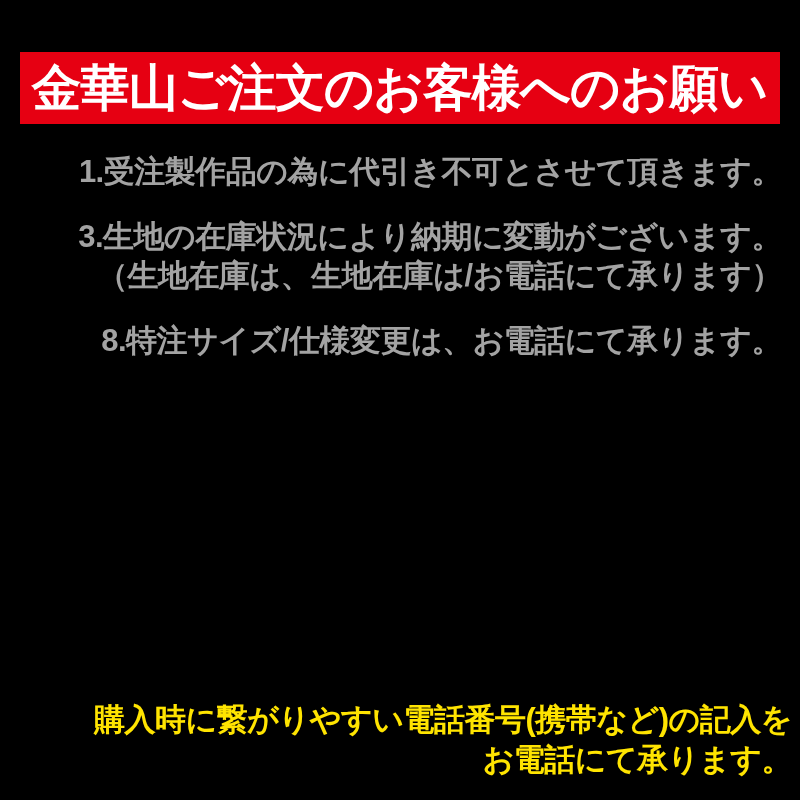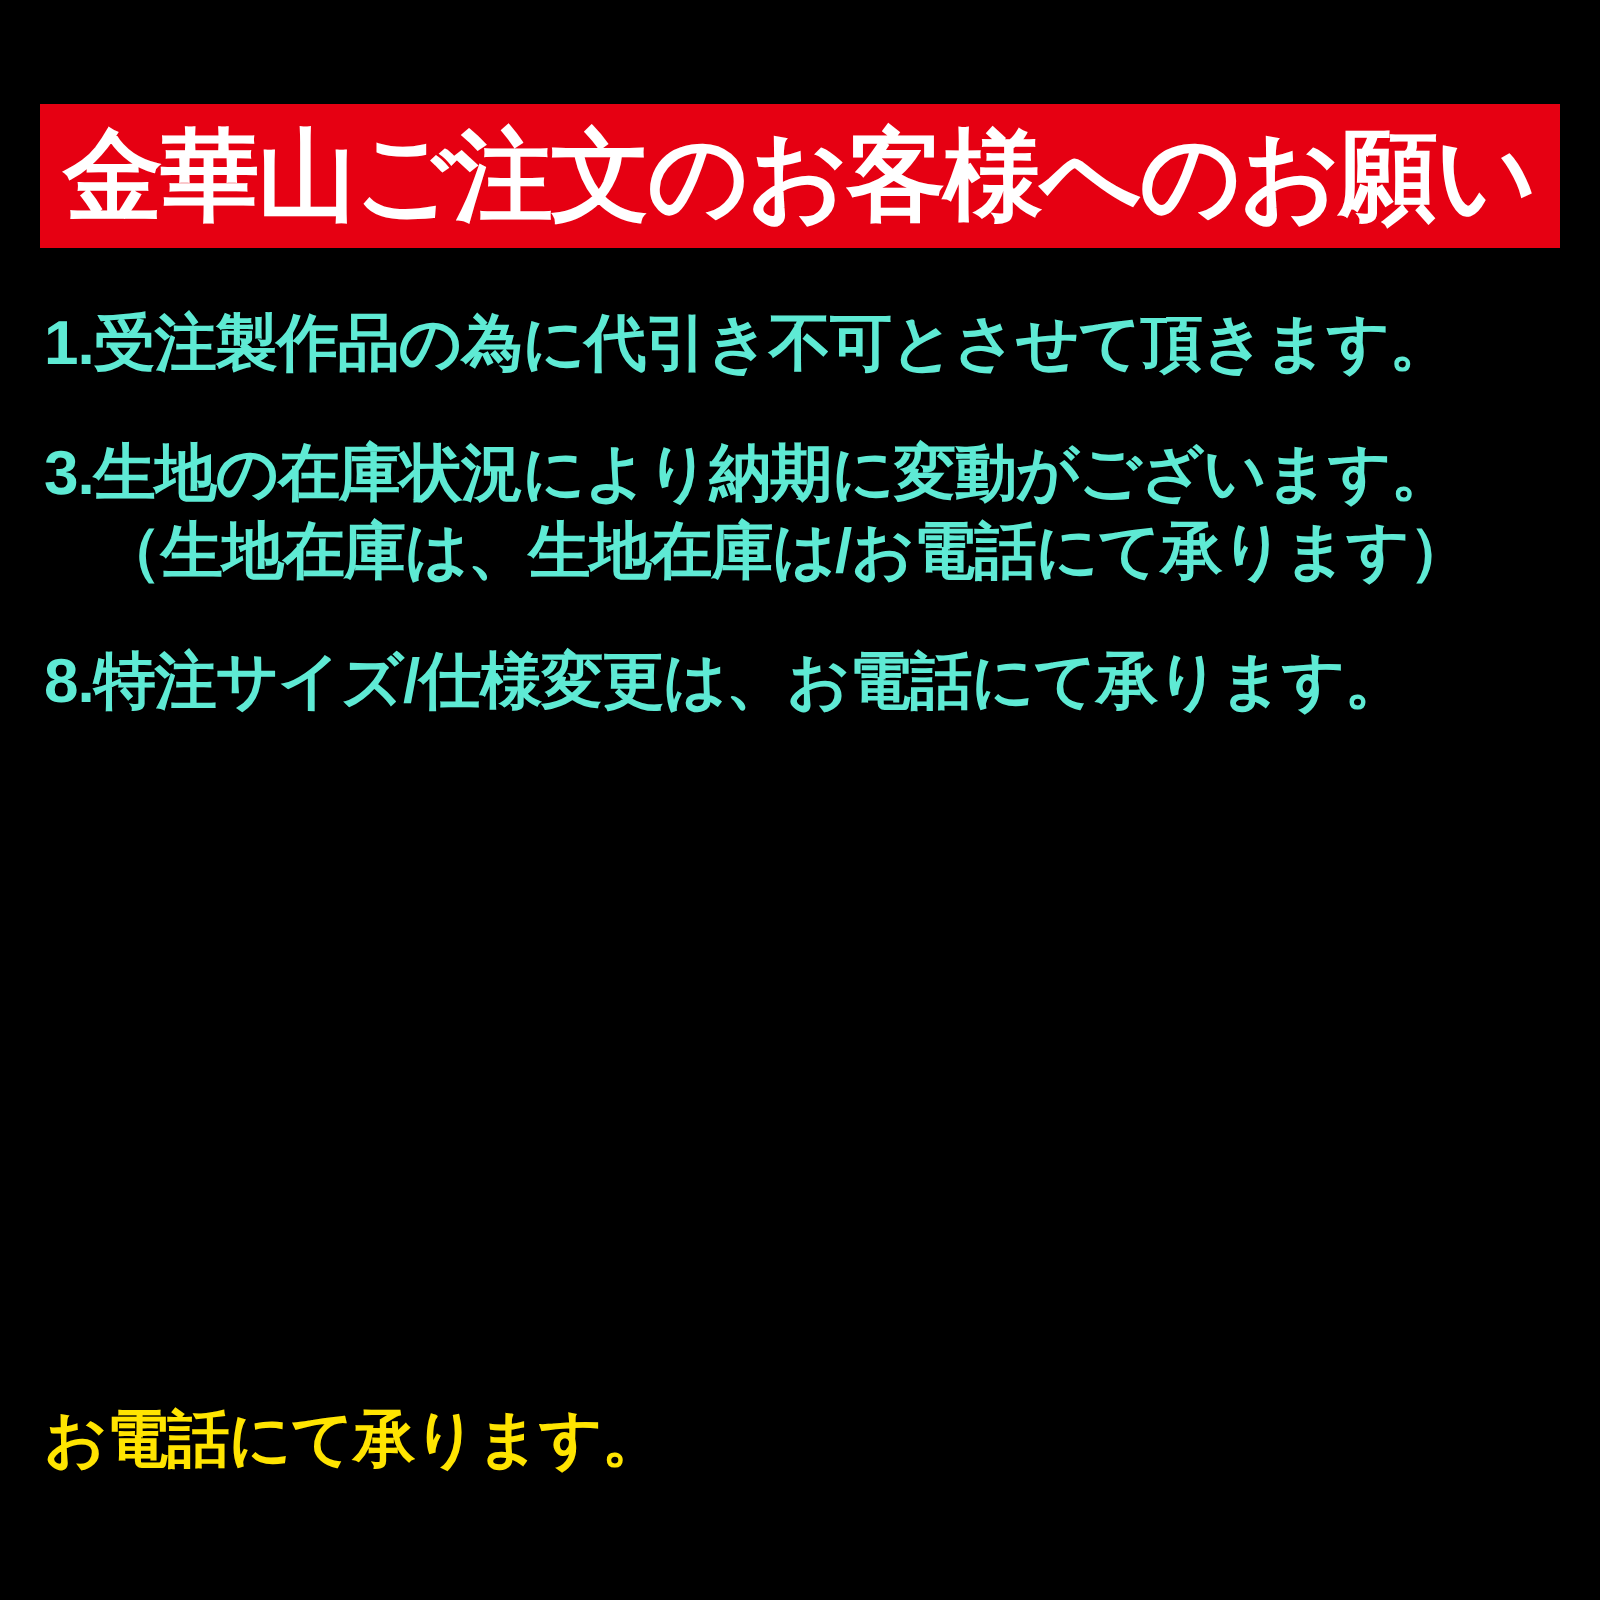--- a/index.html
+++ b/index.html
@@ -14,20 +14,21 @@
     overflow: hidden;
     font-family: "Liberation Sans", "DejaVu Sans", sans-serif;
     color: #ffffff;
   }
   .page {
     position: relative;
     width: 800px;
     height: 647px;
     background: #000000;
     padding: 0;
+    text-align: right;
   }
   
   .banner {
     position: absolute;
     left: 20px;
     top: 52px;
     width: 760px;
     height: 72px;
     background: #e60012;
     display: flex;
@@ -49,21 +50,21 @@
     left: 22px;
     top: 152px;
     width: 760px;
   }
   .item {
     margin-bottom: 26px;
   }
   .line {
     font-size: 31px;
     font-weight: bold;
-    color: #5eead4;
+    color: #a3a3a3;
     line-height: 1.26;
     white-space: nowrap;
     letter-spacing: -0.5px;
   }
   .line.indent {
     padding-left: 28px;
   }
   .footer {
     position: absolute;
     left: 22px;
@@ -101,16 +102,17 @@
     </div>
 
     <div class="item">
       <div class="line">8.特注サイズ/仕様変更は、お電話にて承ります。</div>
     </div>
 
 
   </div>
 
   <div class="footer">
+    <div class="line">購入時に繋がりやすい電話番号(携帯など)の記入を</div>
     <div class="line">お電話にて承ります。</div>
   </div>
 
 </div>
 
 </body></html>

